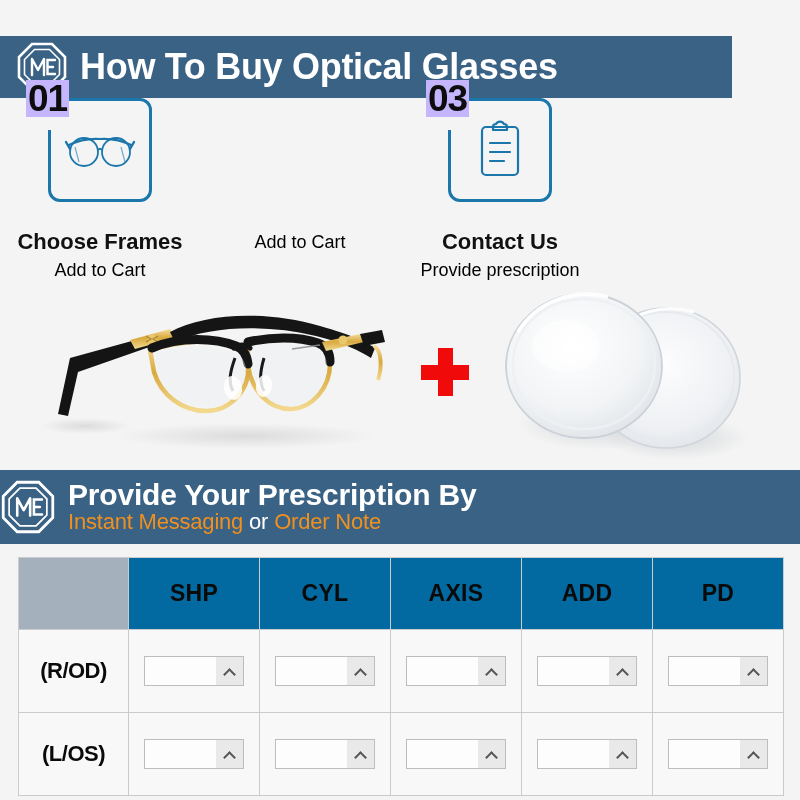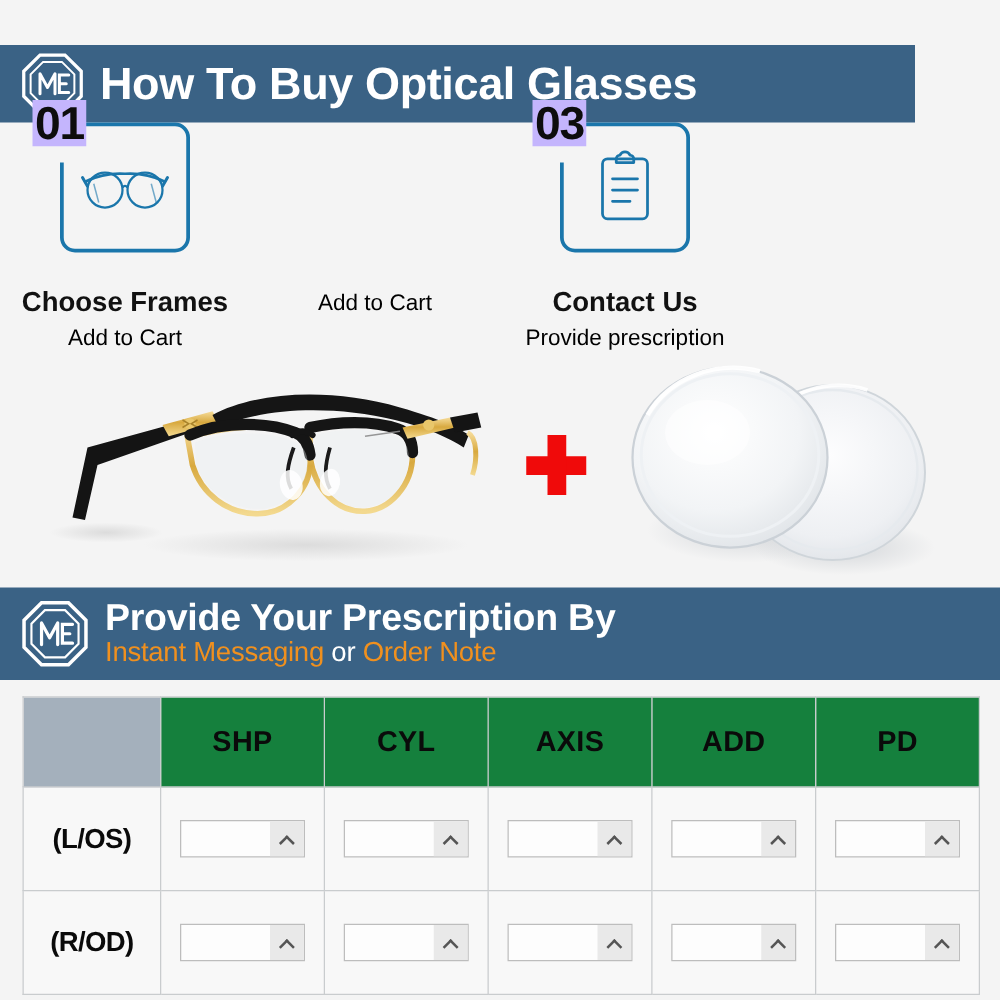--- a/index.html
+++ b/index.html
@@ -26,21 +26,21 @@
     position: absolute;
     left: 0; top: 8px;
     width: 732px; height: 62px;
     padding-left: 16px;
     margin-top: 28px;
   }
   .banner-2 {
     position: absolute;
     left: 0; top: 470px;
     width: 800px; height: 74px;
-    padding-left: 16px;
+    padding-left: 0;
   }
   .logo-octagon {
     width: 52px; height: 52px;
     flex: 0 0 52px;
     position: relative;
   }
   .banner-2 .logo-octagon { width: 56px; height: 56px; flex: 0 0 56px; }
   .banner-title {
     color: #ffffff;
     font-size: 36px;
@@ -193,21 +193,21 @@
     top: 557px;
     width: 765px;
     border-collapse: collapse;
     table-layout: fixed;
   }
   .rx-table th, .rx-table td {
     border: 1px solid #c9ccce;
     box-sizing: border-box;
   }
   .rx-table thead th {
-    background: #15803d;
+    background: #0369a1;
     height: 72px;
     font-size: 23px;
     font-weight: bold;
     color: #0a0a0a;
     letter-spacing: 0.3px;
   }
   .rx-table thead th.corner {
     background: #a4b0bc;
   }
   .rx-table tbody td {
@@ -457,21 +457,21 @@
       <th class="corner"></th>
       <th>SHP</th>
       <th>CYL</th>
       <th>AXIS</th>
       <th>ADD</th>
       <th>PD</th>
     </tr>
   </thead>
   <tbody>
     <tr>
-      <td class="row-label">(L/OS)</td>
+      <td class="row-label">(R/OD)</td>
       <td>
         <div class="cell-inner">
           <div class="spin-input">
             <span class="txt"></span>
             <span class="spin-btn">
                 <i class="chev"></i>
               </span>
           </div>
         </div>
       </td>
@@ -510,21 +510,21 @@
           <div class="spin-input">
             <span class="txt"></span>
             <span class="spin-btn">
                 <i class="chev"></i>
               </span>
           </div>
         </div>
       </td>
     </tr>
     <tr>
-      <td class="row-label">(R/OD)</td>
+      <td class="row-label">(L/OS)</td>
       <td>
         <div class="cell-inner">
           <div class="spin-input">
             <span class="txt"></span>
             <span class="spin-btn">
                 <i class="chev"></i>
               </span>
           </div>
         </div>
       </td>

